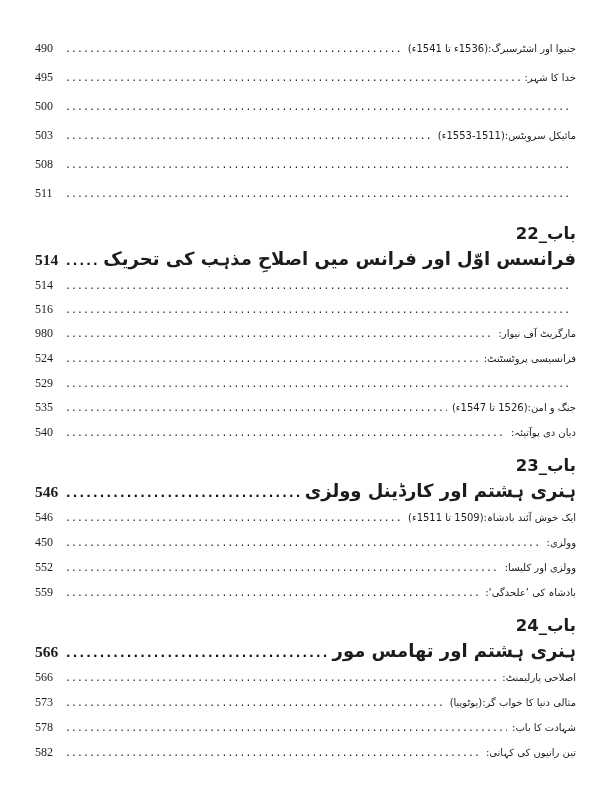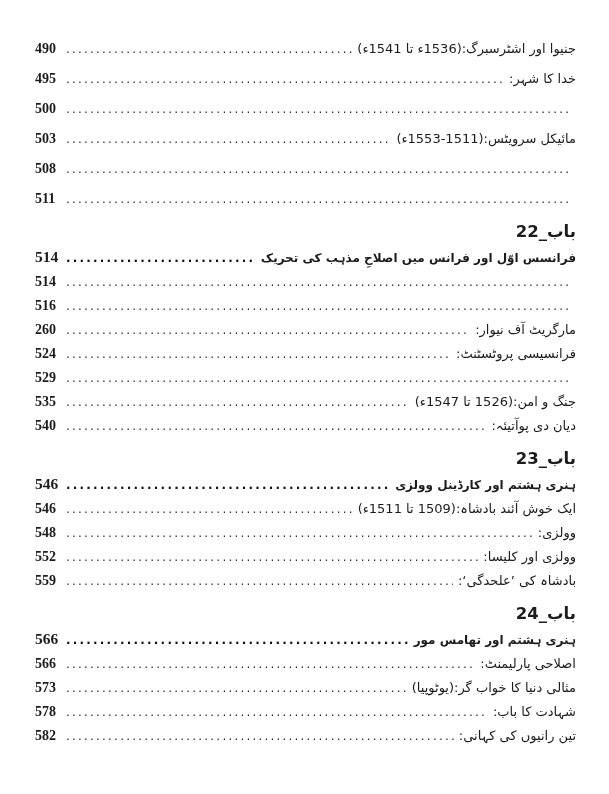--- a/index.html
+++ b/index.html
@@ -16,58 +16,57 @@
   .section { direction:rtl; }
   .row {
     display:flex;
     align-items:baseline;
     line-height:29px;
     direction:rtl;
   }
   .chapter .row { line-height:24px; }
   .row .label {
     white-space:nowrap;
-    font-size:13px;
+    font-size:10px;
     flex:0 0 auto;
   }
   .row .leader {
     flex:1 1 auto;
     overflow:hidden;
     white-space:nowrap;
     margin:0 5px;
     min-width:8px;
     direction:ltr;
     text-align:left;
     font-size:12px;
     letter-spacing:2.2px;
     color:#2a2a2a;
   }
   .leader::after {
     content:"......................................................................................................................................................................................................";
   }
   .row .page-num {
     font-family:"Liberation Serif", serif;
-    font-size:14px;
+    font-size:12px;
     direction:ltr;
     white-space:nowrap;
     flex:0 0 auto;
     min-width:26px;
-    font-weight:bold;
   }
   .bab-heading {
     text-align:right;
     font-weight:bold;
     font-size:16.5px;
     line-height:27px;
     white-space:nowrap;
   }
   .chapter { margin-top:7px; }
-  .chapter.first { margin-top:4px; }
+  .chapter.first { margin-top:12px; }
   .title-row { font-weight:bold; line-height:27px; }
-  .title-row .label { font-size:12px; }
+  .title-row .label { font-size:18px; }
   .title-row .page-num { font-weight:bold; font-size:15.5px; }
   .title-row .leader { font-weight:bold; color:#111; }
 </style>
 </head>
 <body>
 
 <div class="page">
   <div id="toc">
       <div class="section tail">
         <div class="row">
@@ -109,21 +108,21 @@
           <span class="leader"></span>
           <span class="page-num">514</span>
         </div>
         <div class="row">
           <span class="leader"></span>
           <span class="page-num">516</span>
         </div>
         <div class="row">
           <span class="label">مارگریٹ آف نیوار:</span>
           <span class="leader"></span>
-          <span class="page-num">260</span>
+          <span class="page-num">980</span>
         </div>
         <div class="row">
           <span class="label">فرانسیسی پروٹسٹنٹ:</span>
           <span class="leader"></span>
           <span class="page-num">524</span>
         </div>
         <div class="row">
           <span class="leader"></span>
           <span class="page-num">529</span>
         </div>
@@ -146,21 +145,21 @@
           <span class="page-num">546</span>
         </div>
         <div class="row">
           <span class="label">ایک خوش آئند بادشاہ:(1509 تا 1511ء)</span>
           <span class="leader"></span>
           <span class="page-num">546</span>
         </div>
         <div class="row">
           <span class="label">وولزی:</span>
           <span class="leader"></span>
-          <span class="page-num">548</span>
+          <span class="page-num">450</span>
         </div>
         <div class="row">
           <span class="label">وولزی اور کلیسا:</span>
           <span class="leader"></span>
           <span class="page-num">552</span>
         </div>
         <div class="row">
           <span class="label">بادشاہ کی ’علحدگی‘:</span>
           <span class="leader"></span>
           <span class="page-num">559</span>

